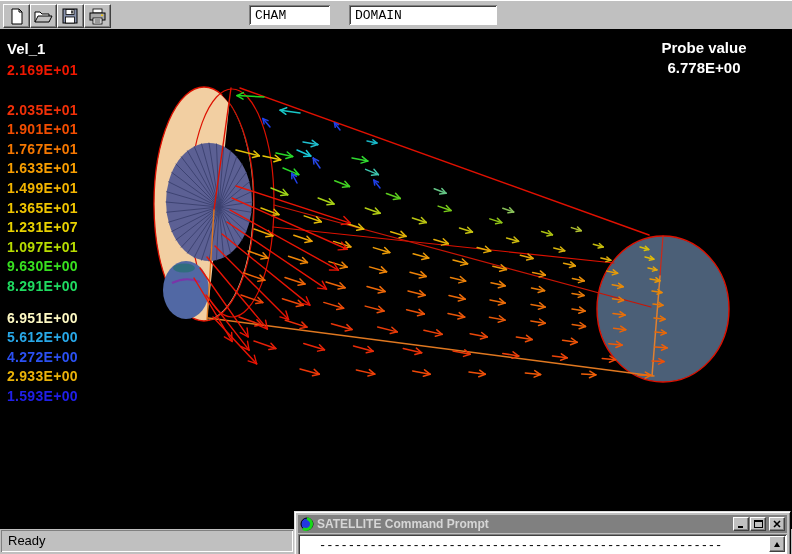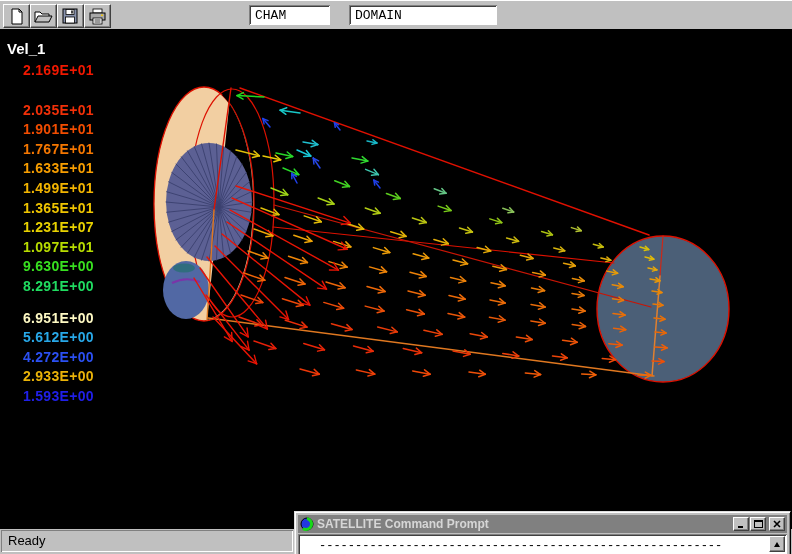--- a/index.html
+++ b/index.html
@@ -10,21 +10,21 @@
            border-top:1px solid #fff;box-sizing:border-box;padding-left:42px;}
   .tbtn{position:absolute;top:3px;width:27px;height:24px;background:#c0c0c0;box-sizing:border-box;
         border:1px solid;border-color:#fff #404040 #404040 #fff;
         box-shadow:inset -1px -1px 0 #808080;display:flex;align-items:center;justify-content:center;}
   .tfield{position:absolute;top:4px;height:20px;box-sizing:border-box;background:#fff;border:none;
           font-family:"Liberation Mono","DejaVu Sans Mono",monospace;font-size:13px;color:#000;
           padding:1px 0 0 6px;box-shadow:inset 1px 1px 0 #808080, inset -1px -1px 0 #fff, inset 2px 2px 0 #404040;}
   
   .viewport{position:absolute;left:0;top:29px;width:792px;height:500px;background:#000;}
   .legend-title{position:absolute;left:7px;top:11px;color:#fff;font-size:15px;font-weight:bold;}
-  .legend-entries{position:absolute;left:23px;top:32px;}
+  .legend-entries{position:absolute;left:7px;top:32px;}
   .legend-row{height:19.6px;line-height:19.6px;font-size:14px;font-weight:bold;letter-spacing:.3px;}
   .probe{position:absolute;right:22px;top:9px;width:132px;text-align:center;color:#fff;
          font-size:15px;font-weight:bold;line-height:20px;}
   
   .statusbar{position:absolute;left:0;top:529px;width:792px;height:25px;background:#c0c0c0;}
   .statuspanel{position:absolute;left:1px;top:1px;width:292px;height:22px;background:#c0c0c0;
                box-shadow:inset 1px 1px 0 #808080, inset -1px -1px 0 #fff;
                font-size:13px;color:#000;padding:3px 0 0 7px;box-sizing:border-box;}
   
   .cmdwin{position:absolute;left:294px;top:511px;width:497px;height:46px;background:#c0c0c0;box-sizing:border-box;
@@ -536,20 +536,24 @@
       <div class="legend-row" style="color: rgb(232, 210, 0);">1.231E+07</div>
       <div class="legend-row" style="color: rgb(184, 220, 0);">1.097E+01</div>
       <div class="legend-row" style="color: rgb(56, 224, 32);">9.630E+00</div>
       <div class="legend-row" style="color: rgb(32, 220, 96);">8.291E+00</div>
       <div class="legend-row" style="color: #fef9c3; margin-top: 12px;">6.951E+00</div>
       <div class="legend-row" style="color: rgb(40, 168, 232);">5.612E+00</div>
       <div class="legend-row" style="color: rgb(43, 80, 242);">4.272E+00</div>
       <div class="legend-row" style="color: #eab308;">2.933E+00</div>
       <div class="legend-row" style="color: rgb(32, 32, 232);">1.593E+00</div>
     </div>
+  <div class="probe">
+    <div>Probe value</div>
+    <div>6.778E+00</div>
+  </div>
 </div>
 
 <div class="statusbar">
   <div class="statuspanel">
     <span>Ready</span>
   </div>
 </div>
 
 <div class="cmdwin">
   <div class="titlebar">

